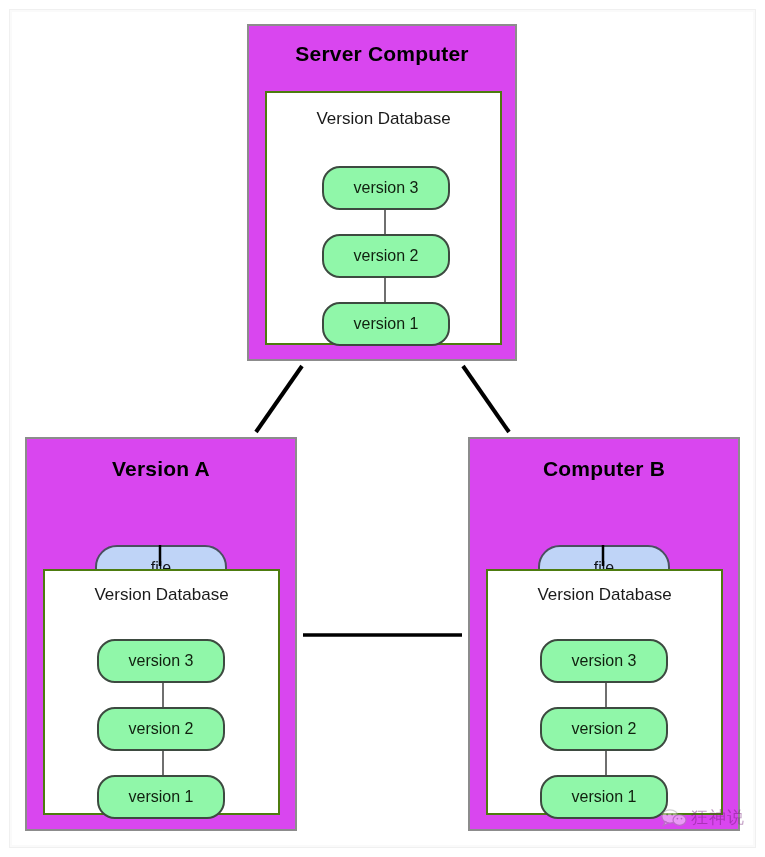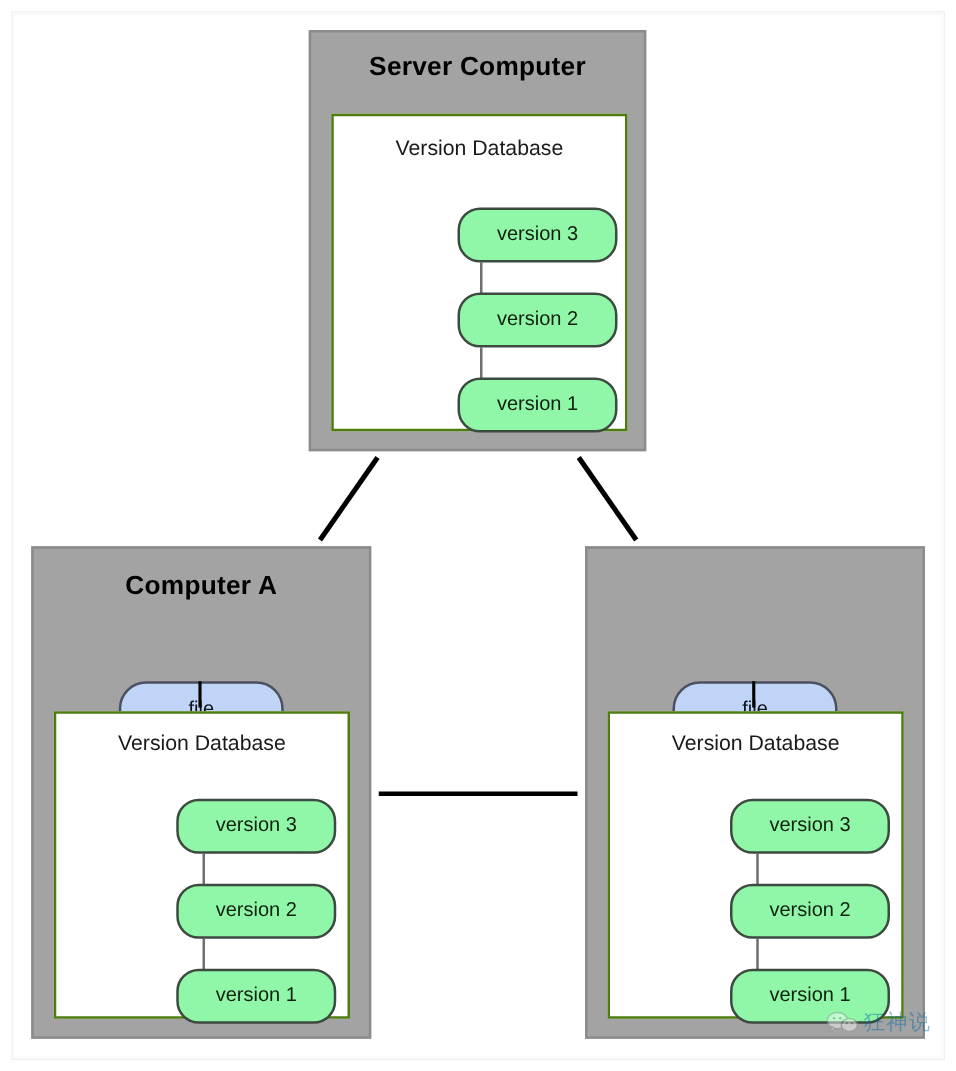--- a/index.html
+++ b/index.html
@@ -23,21 +23,21 @@
     left: 9px;
     top: 9px;
     width: 745px;
     height: 837px;
     border: 1px solid #f0f0f0;
     box-shadow: 0 0 0 2px #fafafa inset;
     pointer-events: none;
   }
   .panel {
     position: absolute;
-    background: #a3a3a3;
+    background: #d946ef;
     border: 2px solid #8c8c8c;
     box-sizing: border-box;
   }
   .panel-title {
     position: absolute;
     left: 0;
     right: 0;
     text-align: center;
     font-weight: bold;
     color: #000000;
@@ -62,21 +62,20 @@
     position: absolute;
     background: #90f7a9;
     border: 2.5px solid #3d4a40;
     border-radius: 18px;
     box-sizing: border-box;
     display: flex;
     align-items: center;
     justify-content: center;
     font-size: 16px;
     color: #10200f;
-    margin-left: 44px;
   }
   .fbox {
     position: absolute;
     background: #bfd4f7;
     border: 2.5px solid #4a5060;
     border-radius: 22px;
     box-sizing: border-box;
     display: flex;
     align-items: center;
     justify-content: center;
@@ -99,21 +98,21 @@
   }
   .watermark {
     position: absolute;
     display: flex;
     align-items: center;
     gap: 4px;
     opacity: 0.45;
   }
   .wm-text {
     font-size: 17px;
-    color: #0369a1;
+    color: #701a75;
     font-family: "DejaVu Sans", sans-serif;
     letter-spacing: 1px;
   }
 </style>
 </head>
 <body>
 
 <div id="canvas">
 
   <div class="page-frame"></div>
@@ -127,37 +126,38 @@
       <div class="vlink" style="left:117px; top:117px; height:26px;"></div>
       <div class="vlink" style="left:117px; top:185px; height:26px;"></div>
 
       <div class="vbox" style="left:55px; top:73px; width:128px; height:44px;">version 3</div>
       <div class="vbox" style="left:55px; top:141px; width:128px; height:44px;">version 2</div>
       <div class="vbox" style="left:55px; top:209px; width:128px; height:44px;">version 1</div>
     </div>
   </div>
 
   <div class="panel" style="left:25px; top:437px; width:272px; height:394px;">
-    <div class="panel-title" style="top:18px;">Computer A</div>
+    <div class="panel-title" style="top:18px;">Version A</div>
 
     <div class="fbox" style="left:68px; top:58px; width:132px; height:46px;">file</div>
 
     <div class="vdb" style="left:16px; top:130px; width:237px; height:246px;">
       <div class="vdb-title" style="top:14px;">Version Database</div>
 
       <div class="vlink" style="left:117px; top:112px; height:26px;"></div>
       <div class="vlink" style="left:117px; top:180px; height:26px;"></div>
 
       <div class="vbox" style="left:52px; top:68px; width:128px; height:44px;">version 3</div>
       <div class="vbox" style="left:52px; top:136px; width:128px; height:44px;">version 2</div>
       <div class="vbox" style="left:52px; top:204px; width:128px; height:44px;">version 1</div>
     </div>
   </div>
 
   <div class="panel" style="left:468px; top:437px; width:272px; height:394px;">
+    <div class="panel-title" style="top:18px;">Computer B</div>
 
     <div class="fbox" style="left:68px; top:58px; width:132px; height:46px;">file</div>
 
     <div class="vdb" style="left:16px; top:130px; width:237px; height:246px;">
       <div class="vdb-title" style="top:14px;">Version Database</div>
 
       <div class="vlink" style="left:117px; top:112px; height:26px;"></div>
       <div class="vlink" style="left:117px; top:180px; height:26px;"></div>
 
       <div class="vbox" style="left:52px; top:68px; width:128px; height:44px;">version 3</div>

